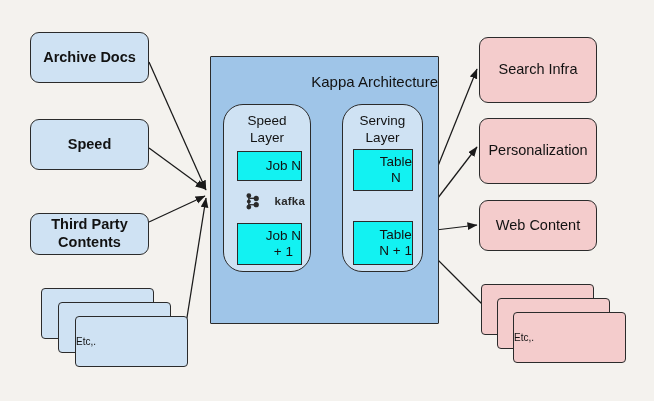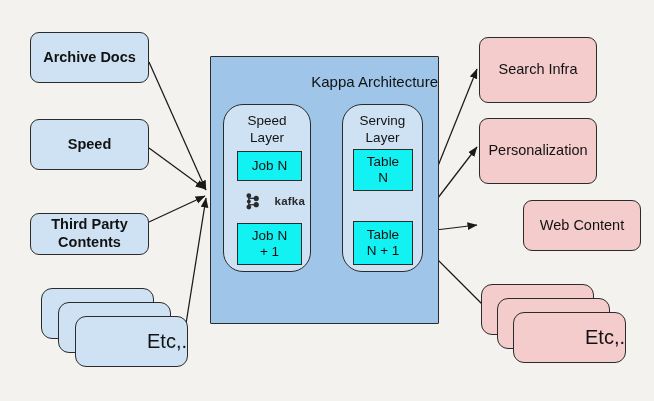--- a/index.html
+++ b/index.html
@@ -26,23 +26,23 @@
   }
   .src{ background:#cfe2f3; font-size:14.5px;font-weight:bold; }
   .sink{ background:#f4cccc; font-size:14.5px; }
 
   
   .stack{position:absolute;}
   .stack .card{
     position:absolute;
     box-sizing:border-box;
     border:1.4px solid #2b2b2b;
-    border-radius:11px;
-    display:flex;align-items:center;justify-content:flex-end;
-    font-size:20px;color:#121212;
+    border-radius:4px;
+    display:flex;align-items:center;justify-content:flex-start;
+    font-size:10px;color:#121212;
   }
   .stack.blue .card{background:#cfe2f3;}
   .stack.pink .card{background:#f4cccc;}
 
   
   #kappa-outer{
     position:absolute;
     box-sizing:border-box;
     background:#9fc5e8;
     border:1.4px solid #2b2b2b;
@@ -62,21 +62,21 @@
   .layer-title{
     position:absolute;left:0;right:0;top:8px;
     text-align:center;font-size:13.5px;color:#121212;
     line-height:1.24;white-space:pre-line;
   }
   .cyan{
     position:absolute;
     box-sizing:border-box;
     background:#12f2f2;
     border:1.4px solid #2b2b2b;
-    display:flex;align-items:center;justify-content:center;
+    display:flex;align-items:center;justify-content:flex-end;
     text-align:center;font-size:13.5px;color:#121212;
     line-height:1.2;white-space:pre-line;
   }
   #kafka-logo{
     position:absolute;
     display:flex;align-items:center;gap:14px;
   }
   #kafka-wordmark{
     font-size:11.5px;font-weight:bold;color:#2b2b2b;
     letter-spacing:.2px;
@@ -181,21 +181,21 @@
   </div>
 
   <div class="node sink" style="left:479px;top:37px;width:118px;height:66px;">
     <span>Search Infra</span>
   </div>
 
   <div class="node sink" style="left:479px;top:118px;width:118px;height:66px;">
     <span>Personalization</span>
   </div>
 
-  <div class="node sink" style="left:479px;top:200px;width:118px;height:51px;margin-left:44px;">
+  <div class="node sink" style="left:479px;top:200px;width:118px;height:51px;">
     <span>Web Content</span>
   </div>
 
   <div class="stack pink" style="left:481px;top:284px;width:150px;height:80px;">
     <div class="card" style="left:0px;top:0px;width:113px;height:51px;"></div>
     <div class="card" style="left:16px;top:14px;width:113px;height:51px;"></div>
     <div class="card" style="left:32px;top:28px;width:113px;height:51px;">
       <span>Etc,.</span>
     </div>
   </div>

